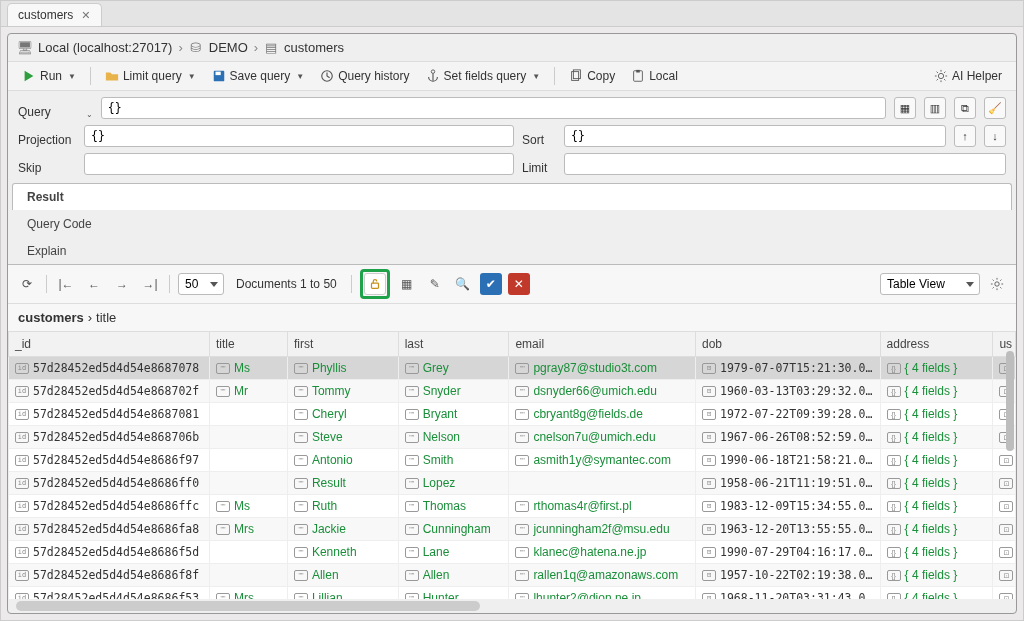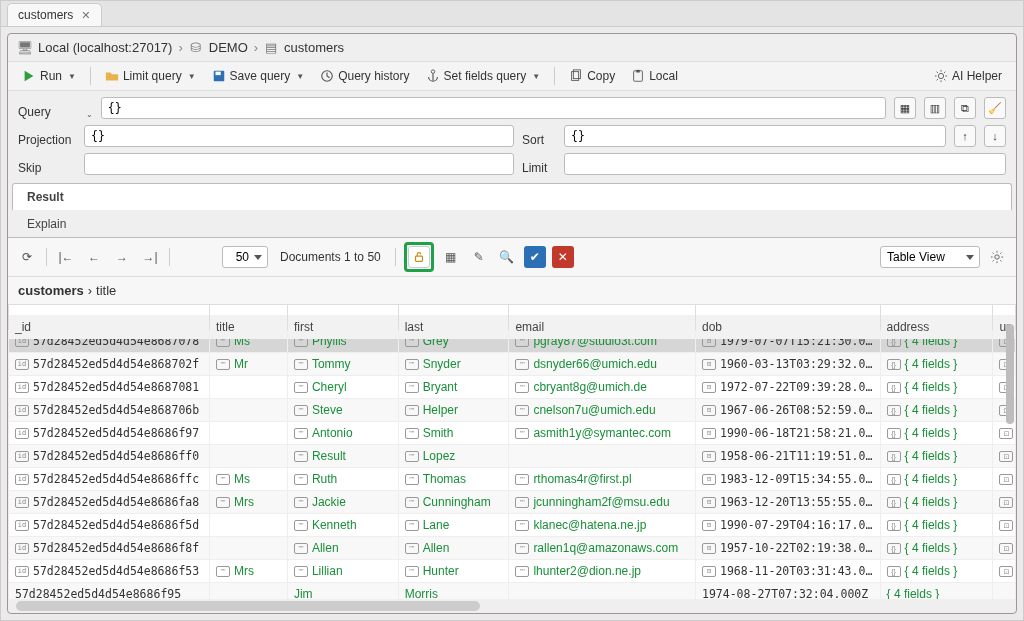--- a/index.html
+++ b/index.html
@@ -22,33 +22,33 @@
   .qlabel { width:58px; font-size:12px; color:#333;}
   .qinput { flex:1; border:1px solid #bbb; border-radius:3px; padding:3px 6px; font-size:12px; background:#fff; font-family: Menlo, monospace; height:22px;}
   .qinput.half { flex:0 0 auto; width:430px;}
   .smallbtn { width:22px; height:22px; border:1px solid #bbb; border-radius:3px; background:#f9f9f9; display:flex; align-items:center; justify-content:center; font-size:11px;}
   .tabs2 { display:flex; border-bottom:1px solid #bbb; padding:0 4px; margin-top:2px;flex-direction:column;}
   .tab2 { padding:6px 14px; font-size:12px; color:#444; cursor:pointer; border:1px solid transparent; border-bottom:none; border-radius:3px 3px 0 0; }
   .tab2.active { background:#fff; border-color:#bbb; font-weight:600; }
   .result-toolbar { display:flex; align-items:center; padding:4px 8px; gap:6px; background:#f7f7f7; border-bottom:1px solid #ddd;}
   .rbtn { width:22px; height:22px; display:flex; align-items:center; justify-content:center; color:#555; border-radius:3px; cursor:pointer;}
   .rsep { width:1px; height:18px; background:#ccc; margin:0 2px;}
-  .page-input { width:46px; height:22px; border:1px solid #bbb; border-radius:3px; text-align:right; font-size:12px;margin-left:44px;}
+  .page-input { width:46px; height:22px; border:1px solid #bbb; border-radius:3px; text-align:left; font-size:12px;}
   .select { height:22px; border:1px solid #bbb; border-radius:3px; font-size:12px; padding:0 18px 0 6px; background:#fff; appearance:none; position:relative;}
   .select-wrap { position:relative; display:inline-flex; align-items:center;}
   .select-wrap::after { content:""; position:absolute; right:6px; width:0;height:0; border-left:4px solid transparent; border-right:4px solid transparent; border-top:5px solid #555;}
   .doc-range { font-size:12px; color:#333; margin:0 6px;}
   .highlight-box { border:3px solid #1fa14a; border-radius:4px; padding:1px; display:flex; align-items:center; justify-content:center;}
   .unlock-btn { width:22px; height:22px; display:flex; align-items:center; justify-content:center; color:#c99018; border:1px solid #ccc; border-radius:3px; background:#fff;}
   .view-select { width:100px; }
   .collection-path { padding:6px 10px; font-size:13px; display:flex; align-items:center; gap:4px; background:#f7f7f7;}
   .collection-path strong { font-weight:600;}
   .grid-wrap { flex:1; overflow:auto; background:#fff; position:relative;}
   table.grid { border-collapse:collapse; width:100%; font-size:12px; table-layout:fixed;}
-  table.grid th { text-align:left; padding:5px 6px; border:1px solid #ddd; background:#f2f2f2; color:#444; font-weight:500; position:sticky; top:10px;}
+  table.grid th { text-align:left; padding:5px 6px; border:1px solid #ddd; background:#f2f2f2; color:#444; font-weight:500; position:sticky; top:0;}
   table.grid td { padding:4px 6px; border:1px solid #eee; white-space:nowrap; overflow:hidden; text-overflow:ellipsis;}
   table.grid tr:nth-child(even) td { background:#f8f8f8;}
   table.grid tr.sel td { background:#d6d6d6;}
   .cell-icon { display:inline-block; width:14px; height:11px; border:1px solid #999; border-radius:2px; margin-right:4px; vertical-align:middle; font-size:7px; line-height:9px; text-align:center; color:#888;}
   .green { color:#1a8f3a; }
   .obj { color:#1a8f3a;}
   .h-scroll { height:10px; background:#ccc; margin:2px 8px; border-radius:5px; width:46%;}
   .status-bar { display:flex; align-items:center; padding:4px 10px; border-top:1px solid #ccc; background:#f2f2f2; gap:12px; font-size:12px;}
   .svg-ico { width:14px; height:14px; }
   .col-id { width:196px;}
@@ -166,20 +166,21 @@
       </div>
       <div class="qrow">
         <span class="qlabel">Skip</span>
         <input class="qinput half" value="" style="">
         <span class="qlabel" style="width:34px">Limit</span>
         <input class="qinput" value="" style="">
       </div>
     </div>
     <div class="tabs2">
       <div class="tab2 active">Result</div>
+      <div class="tab2">Query Code</div>
       <div class="tab2">Explain</div>
     </div>
     <div class="result-toolbar">
       <div class="rbtn">⟳</div>
       <div class="rsep"></div>
       <div class="rbtn">|←</div>
       <div class="rbtn">←</div>
       <div class="rbtn">→</div>
       <div class="rbtn">→|</div>
       <div class="rsep"></div>
@@ -260,30 +261,30 @@
               <td><span class="cell-icon">""</span><span class="green">dsnyder66@umich.edu</span></td>
               <td class="monof"><span class="cell-icon">⊡</span><span>1960-03-13T03:29:32.000Z</span></td>
               <td><span class="cell-icon">{}</span><span class="obj">{ 4 fields }</span></td>
               <td><span class="cell-icon">⊡</span><span></span></td>
             </tr>
             <tr>
               <td class="monof"><span class="cell-icon">id</span><span>57d28452ed5d4d54e8687081</span></td>
               <td><span class="green"></span></td>
               <td><span class="cell-icon">""</span><span class="green">Cheryl</span></td>
               <td><span class="cell-icon">""</span><span class="green">Bryant</span></td>
-              <td><span class="cell-icon">""</span><span class="green">cbryant8g@umich.de</span></td>
+              <td><span class="cell-icon">""</span><span class="green">cbryant8g@fields.de</span></td>
               <td class="monof"><span class="cell-icon">⊡</span><span>1972-07-22T09:39:28.000Z</span></td>
               <td><span class="cell-icon">{}</span><span class="obj">{ 4 fields }</span></td>
               <td><span class="cell-icon">⊡</span><span></span></td>
             </tr>
             <tr>
               <td class="monof"><span class="cell-icon">id</span><span>57d28452ed5d4d54e868706b</span></td>
               <td><span class="green"></span></td>
               <td><span class="cell-icon">""</span><span class="green">Steve</span></td>
-              <td><span class="cell-icon">""</span><span class="green">Helper</span></td>
+              <td><span class="cell-icon">""</span><span class="green">Nelson</span></td>
               <td><span class="cell-icon">""</span><span class="green">cnelson7u@umich.edu</span></td>
               <td class="monof"><span class="cell-icon">⊡</span><span>1967-06-26T08:52:59.000Z</span></td>
               <td><span class="cell-icon">{}</span><span class="obj">{ 4 fields }</span></td>
               <td><span class="cell-icon">⊡</span><span></span></td>
             </tr>
             <tr>
               <td class="monof"><span class="cell-icon">id</span><span>57d28452ed5d4d54e8686f97</span></td>
               <td><span class="green"></span></td>
               <td><span class="cell-icon">""</span><span class="green">Antonio</span></td>
               <td><span class="cell-icon">""</span><span class="green">Smith</span></td>

